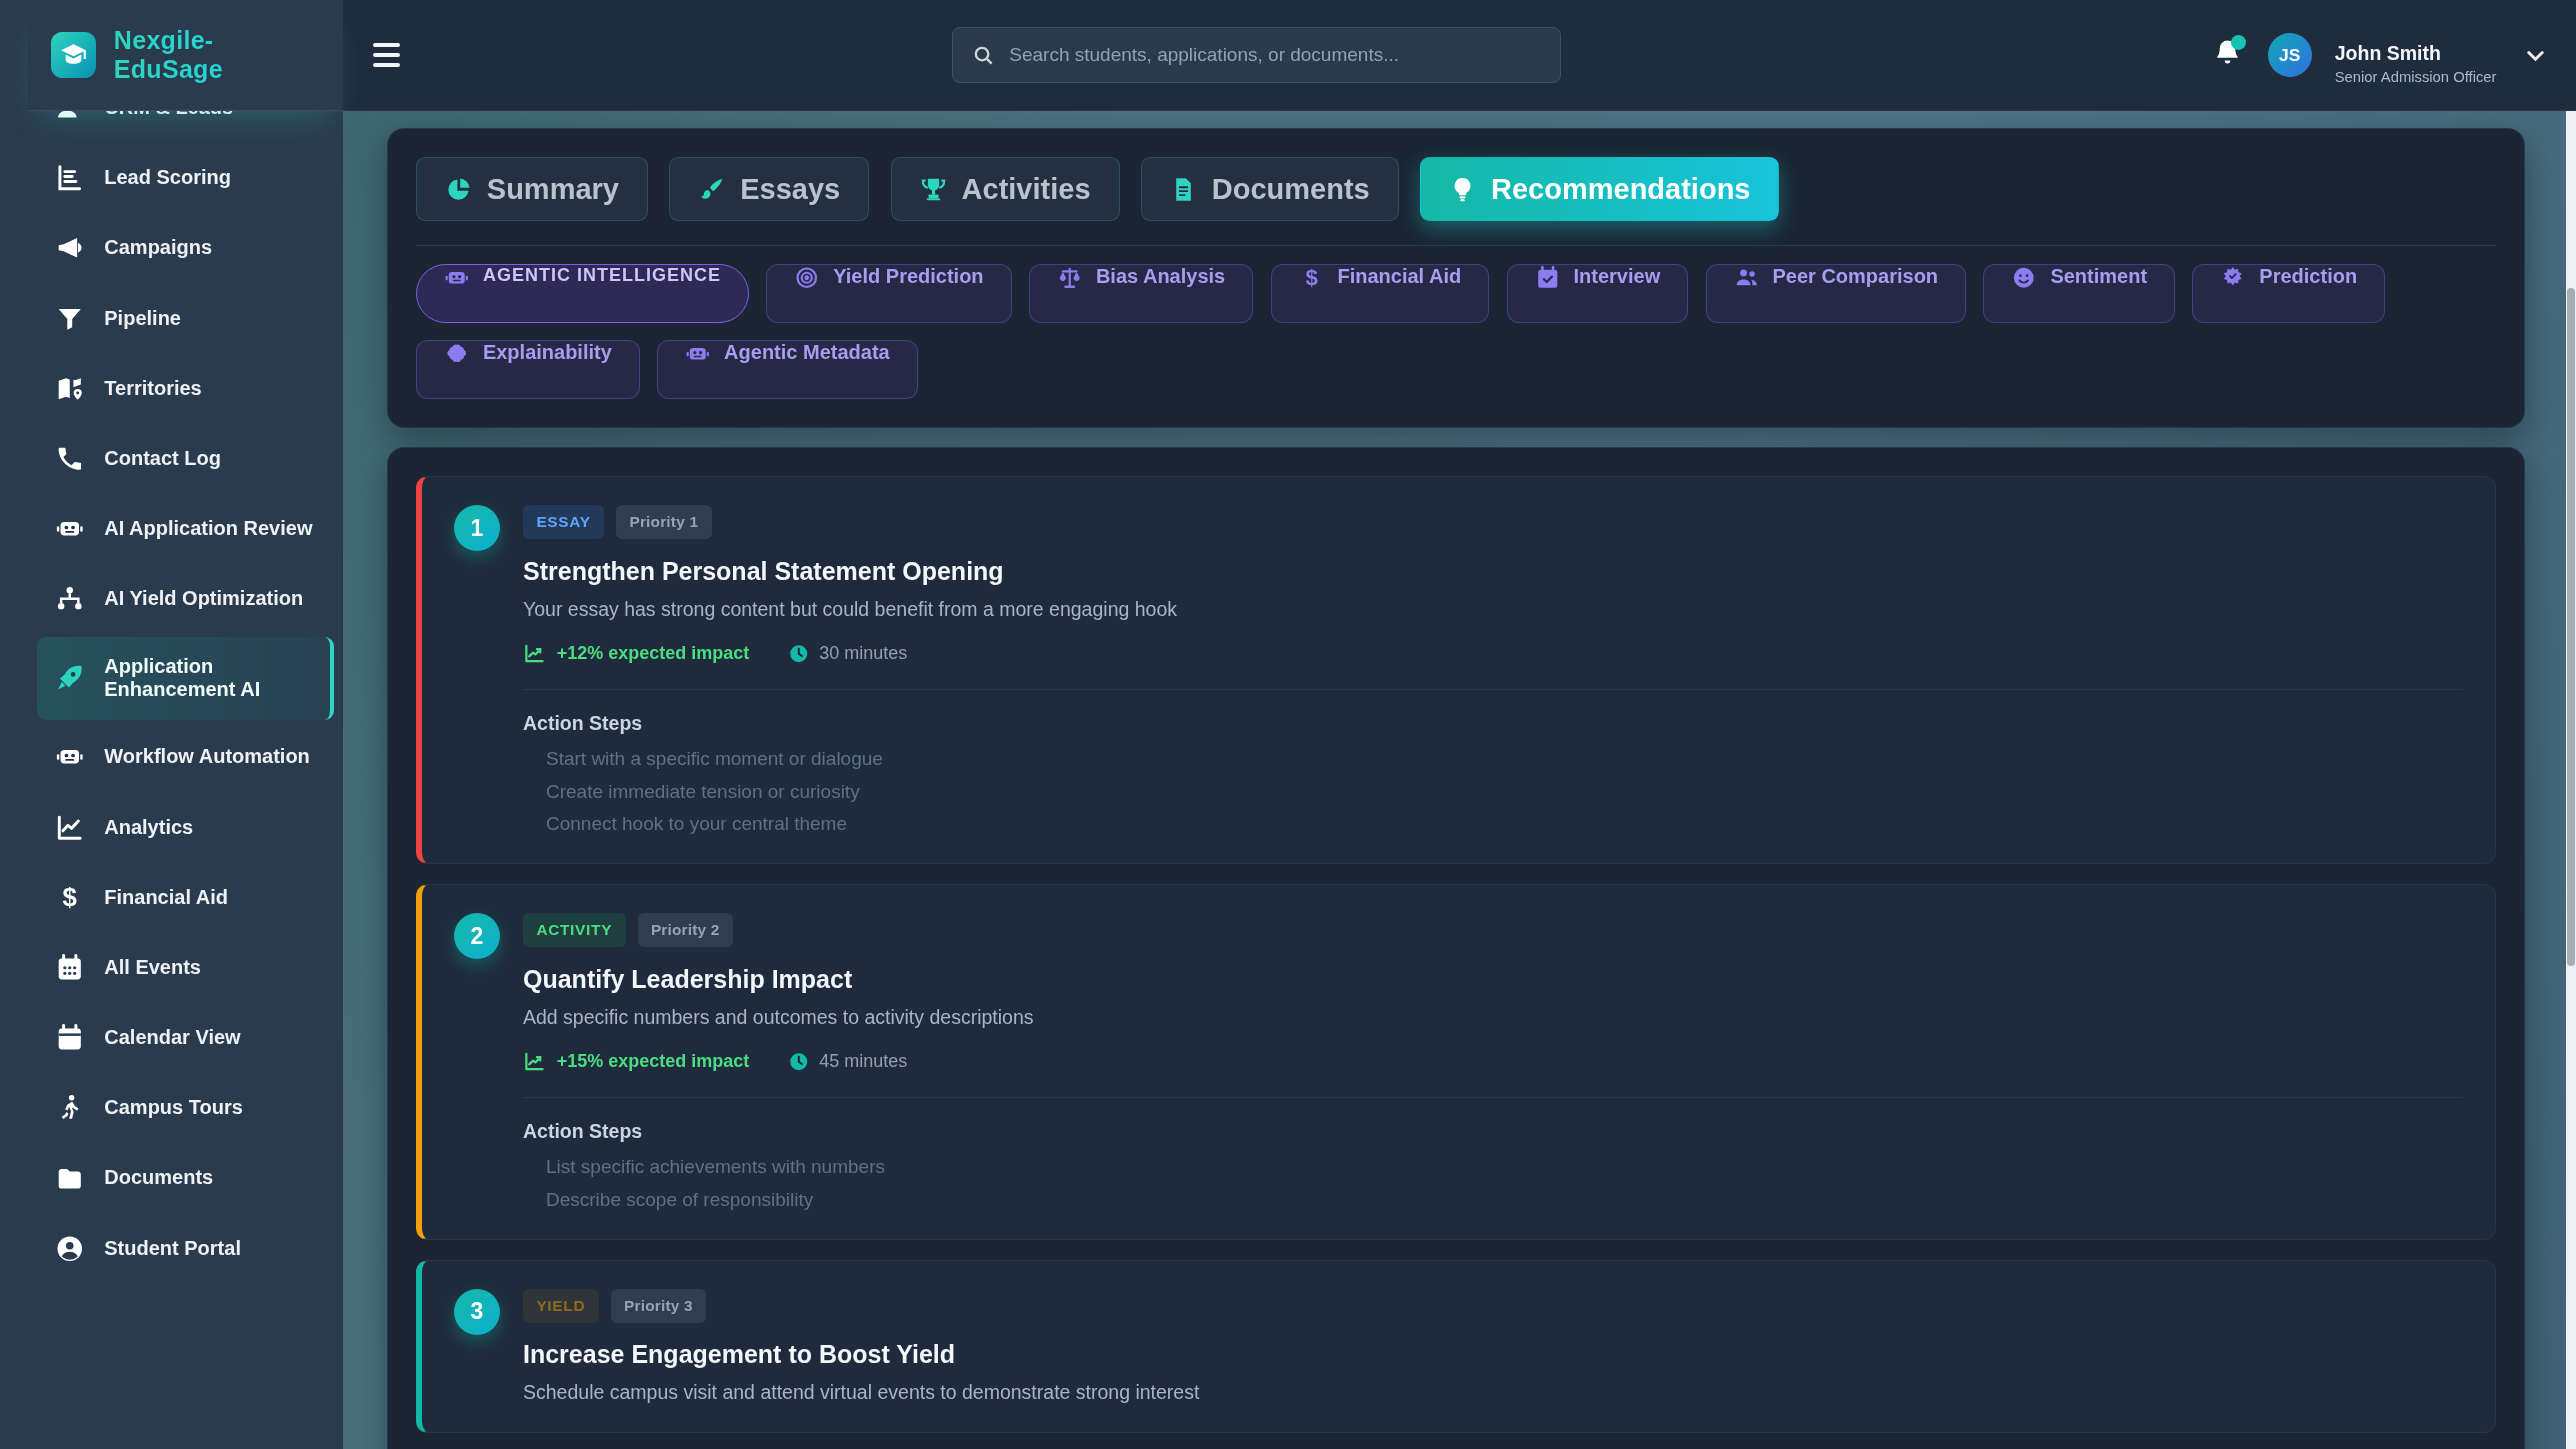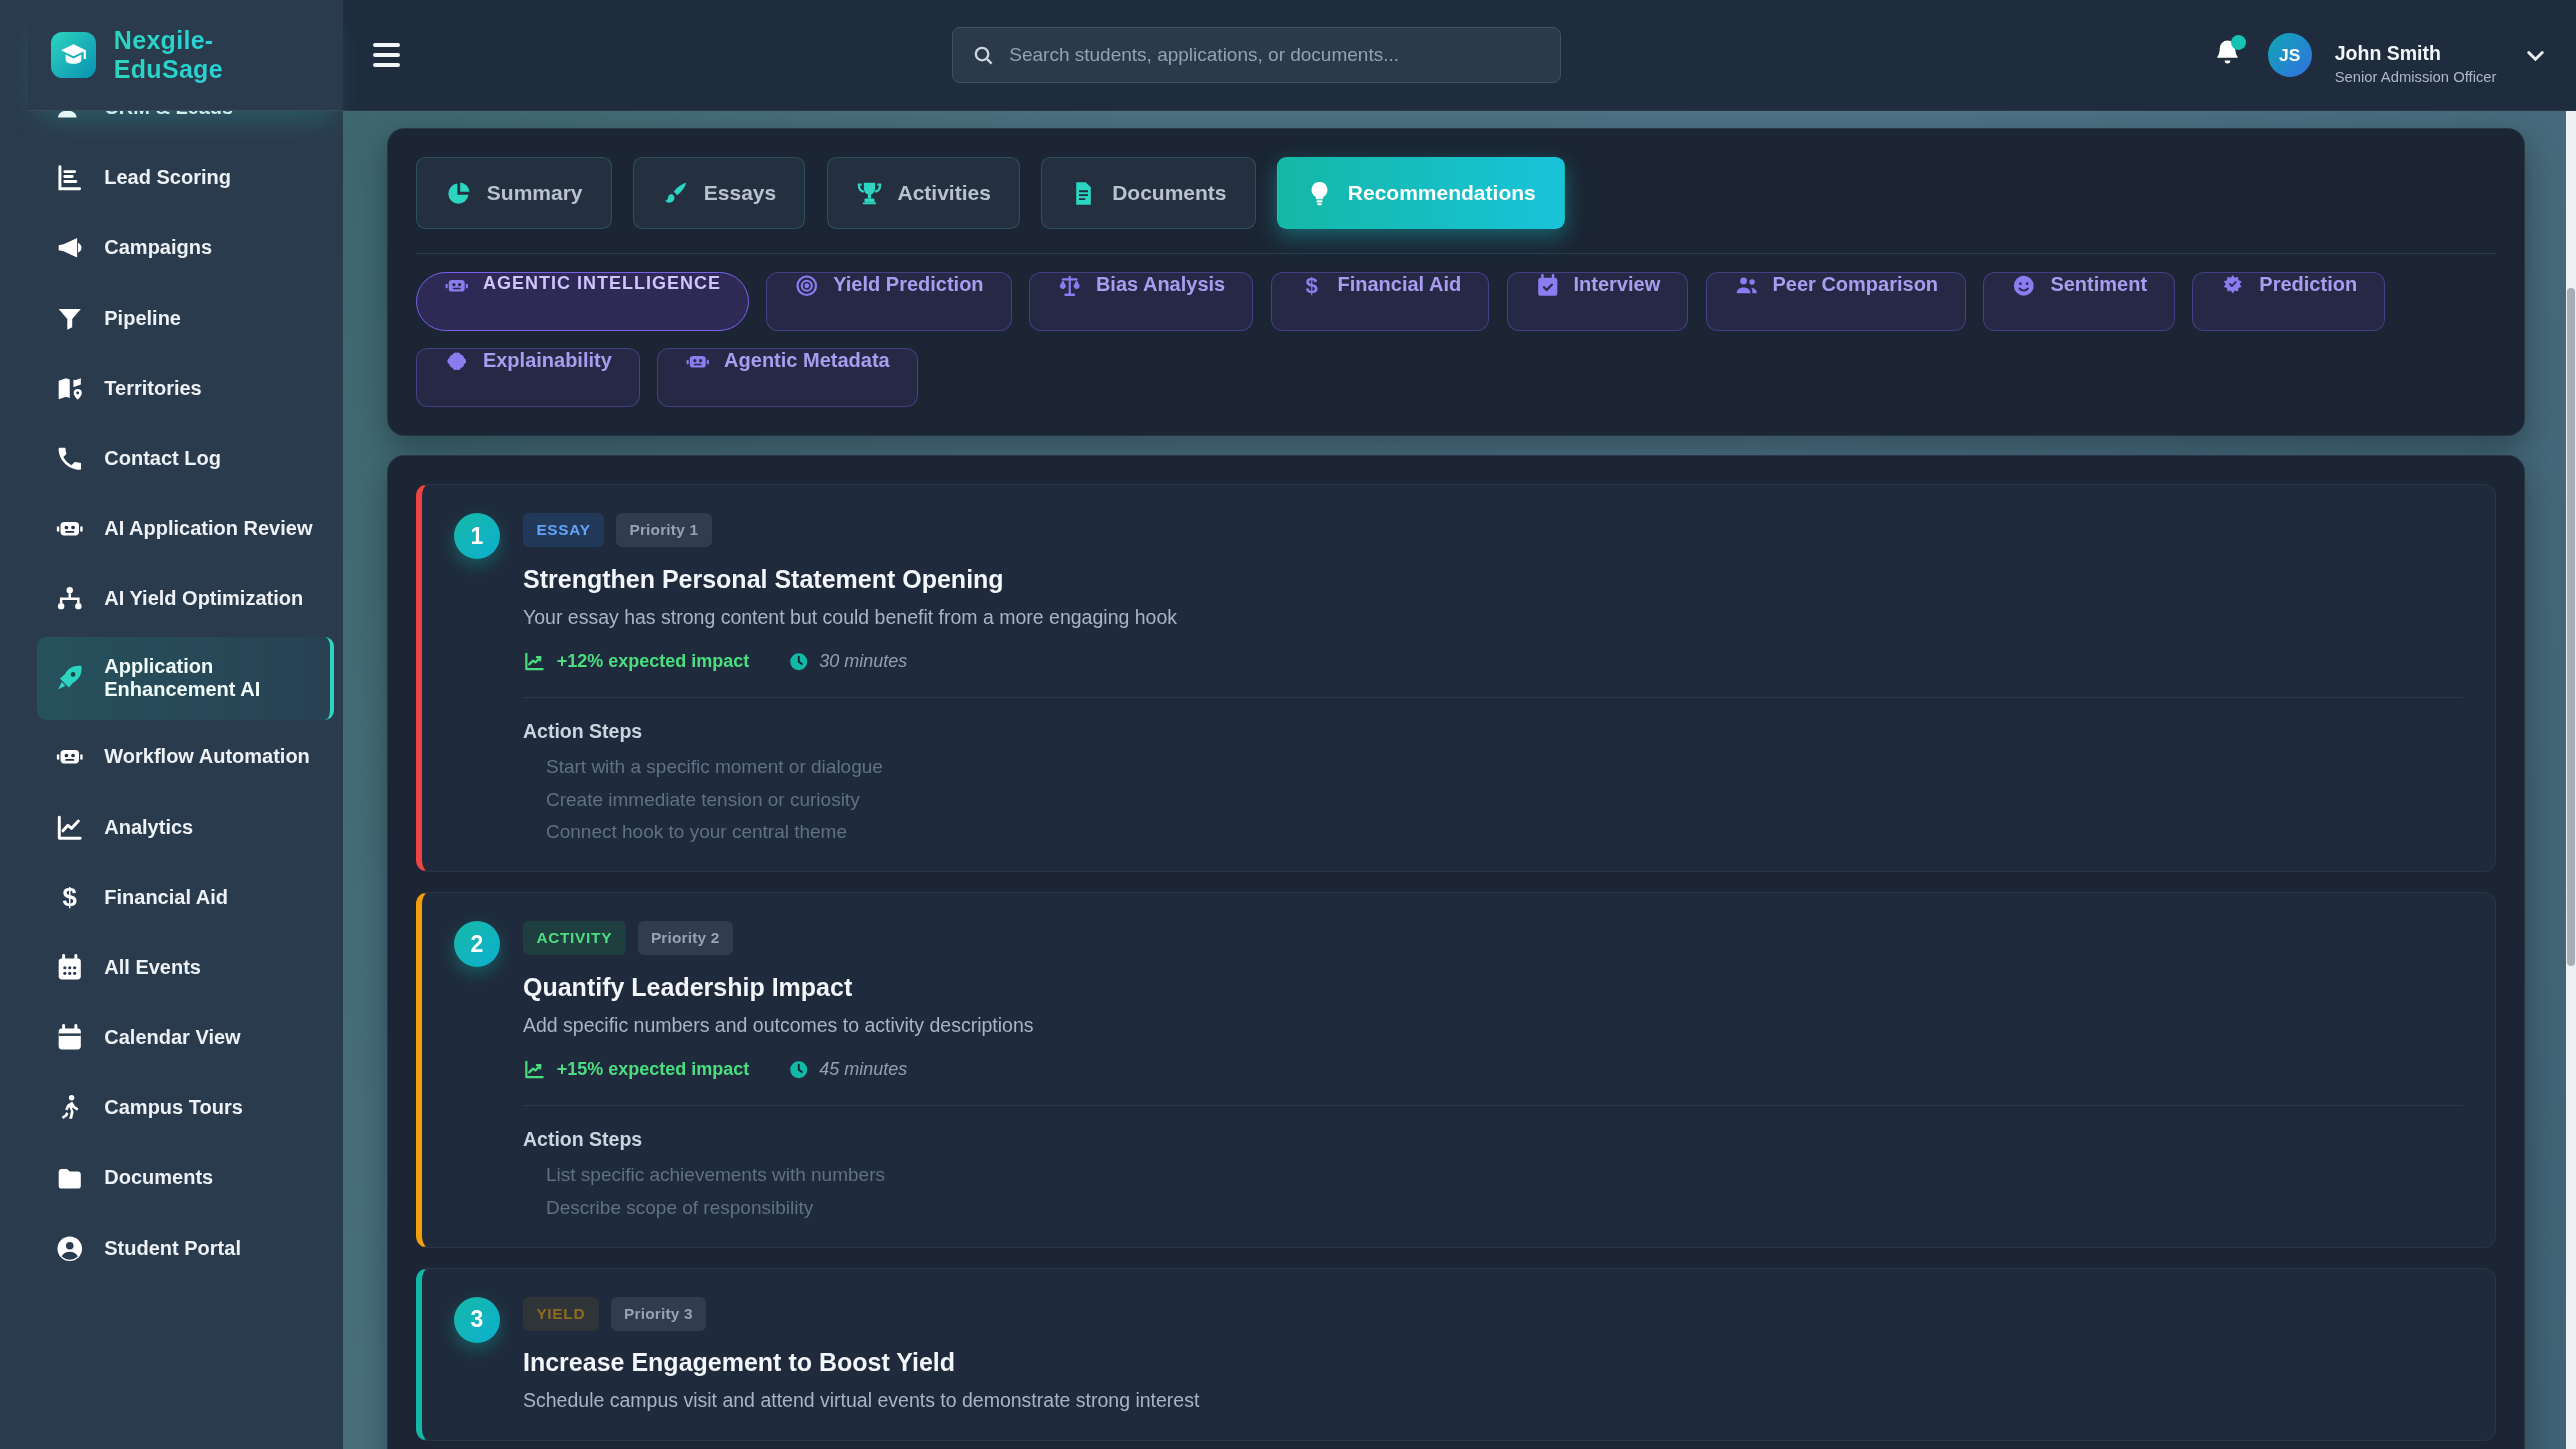--- a/index.html
+++ b/index.html
@@ -53,22 +53,22 @@
   .chevron { width:23px; height:23px; color:#e8edf2; margin-left:4px; }
 
   
   .main { flex:1; position:relative; overflow:hidden;
           background:linear-gradient(115deg,#3d676d 0%,#4c7181 28%,#4e7386 55%,#446879 82%,#3f6274 100%); }
   .panel { background:#1b2533; border:0.7px solid rgba(148,211,220,.10); border-radius:17.4px;
            margin:17.4px 51px 0 44px; padding:28px; box-shadow:0 12px 29.5px rgba(5,12,20,.35); }
   .cards-panel { margin-top:19px; min-height:1006px; }
 
   .tabs { display:flex; gap:21.5px; }
-  .tab { height:72px; padding:0 28px; border-radius:9.4px; background:#242f40; border:0.7px solid rgba(77,208,197,.22);
-         display:flex; align-items:center; gap:14.8px; font-size:21px; font-weight:600; color:#b9c2cd;
+  .tab { height:64px; padding:0 28px; border-radius:9.4px; background:#242f40; border:0.7px solid rgba(77,208,197,.22);
+         display:flex; align-items:center; gap:14.8px; font-size:29px; font-weight:600; color:#b9c2cd;
          cursor:pointer; font-family:"Liberation Sans", sans-serif; }
   .tab .icon { width:27px; height:27px; color:#2dd4bf; }
   .tab.active { background:linear-gradient(90deg,#14b8a6,#19c3d9); color:#fff; border-color:transparent;
                 box-shadow:0 8px 21.5px rgba(20,196,205,.38); }
   .tab.active .icon { color:#fff; }
   .tabs-divider { border-top:1.3px solid rgba(88,180,190,.18); margin-top:24px; }
 
   .pills { display:flex; flex-wrap:wrap; gap:17.4px; margin-top:17.4px; }
   .pill { height:59px; padding:0 27px; border-radius:12px; background:rgba(49,46,88,.50);
           border:1.3px solid rgba(109,91,208,.45); display:flex; align-items:flex-start; gap:13.4px;
@@ -88,21 +88,21 @@
   .badge { font-size:15.4px; font-weight:800; letter-spacing:0.7px; padding:8px 13.4px; border-radius:6px; }
   .badge.essay { color:#60a5fa; background:rgba(59,130,246,.16); }
   .badge.activity { color:#4ade80; background:rgba(34,197,94,.13); }
   .badge.yield { color:#8f6b1f; background:rgba(146,114,35,.14); }
   .badge.priority { color:#95a3b4; background:#313d4e; font-weight:700; letter-spacing:0.2px; }
   .card-title { margin-top:17.4px; font-size:25px; font-weight:700; color:#f3f6fa; }
   .card-desc { margin-top:12px; font-size:19.5px; color:#a9b5c4; }
   .meta-row { margin-top:21.5px; display:flex; gap:39px; align-items:center; font-size:18px; }
   .impact { color:#4ade80; display:flex; gap:10.7px; align-items:center; font-weight:600; }
   .impact .icon { width:23px; height:23px; color:#4ade80; }
-  .time { color:#93a0ae; display:flex; gap:9.4px; align-items:center;font-style:italic; }
+  .time { color:#93a0ae; display:flex; gap:9.4px; align-items:center; }
   .time .icon { width:21.5px; height:21.5px; color:#14b8a6; }
   .card-divider { margin-top:24px; border-top:1.3px solid rgba(255,255,255,.06); }
   .steps-label { margin-top:21.5px; font-size:19.5px; font-weight:700; color:#cbd6e1; }
   .steps { margin-top:13.4px; display:flex; flex-direction:column; gap:10.7px; }
   .step { padding-left:23px; font-size:19px; color:#5f7183; }
 
   
   .scrollbar { position:absolute; top:111px; right:0; bottom:0; width:10px; background:#eef1f3; z-index:9; }
   .scroll-thumb { position:absolute; top:177px; left:1.3px; width:7.4px; height:678px; border-radius:4px; background:#a6adb5; }
 </style>

